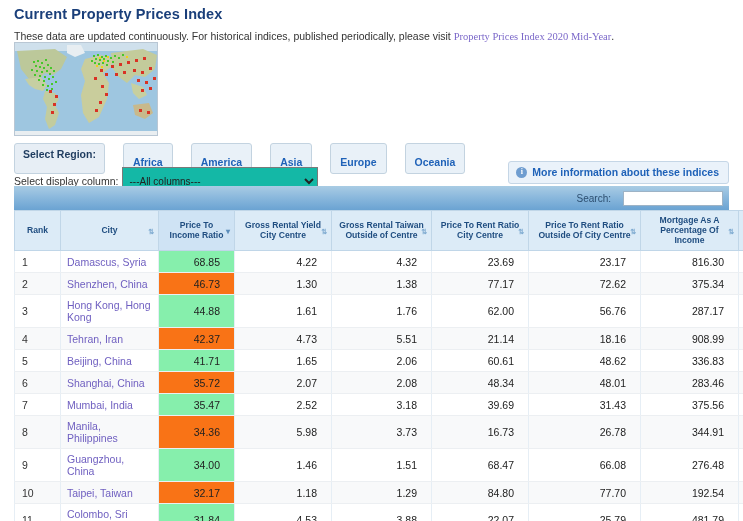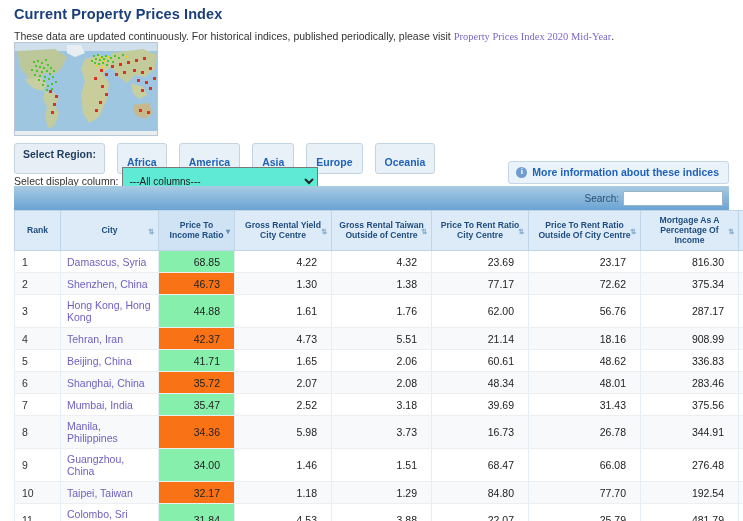--- a/index.html
+++ b/index.html
@@ -43,21 +43,21 @@
   }
   .map-svg { display: block; }
 
   
   .region-bar {
     position: absolute;
     left: 14px;
     top: 143px;
     display: flex;
     align-items: stretch;
-    gap: 12px;
+    gap: 18px;
     border-radius: 9px;
   }
   .region-label {
     background: #e7eef5;
     border: 1px solid #c3d3e0;
     border-radius: 3px;
     font-size: 10.5px;
     font-weight: bold;
     color: #1f3c5f;
     padding: 4px 8px 5px 8px;
@@ -84,21 +84,21 @@
     align-items: center;
   }
   .column-label { font-size: 10.5px; color: #333; margin-right: 4px; }
   .column-select {
     width: 196px;
     height: 28px;
     font-size: 10px;
     font-family: "Liberation Sans", sans-serif;
     color: #222;
     border: 1px solid #7a7a7a;
-    background: #5eead4;
+    background: #14b8a6;
     padding: 0 2px;
     box-sizing: border-box;
   }
 
   
   .info-btn {
     position: absolute;
     right: 14px;
     top: 161px;
     background: #eaf2fa;
@@ -128,20 +128,21 @@
     left: 14px;
     top: 186px;
     width: 715px;
     height: 24px;
     background: linear-gradient(to bottom, #a9cce4 0%, #8cb9dd 45%, #6ba3d2 100%);
     display: flex;
     align-items: center;
     justify-content: flex-end;
     padding-right: 6px;
     box-sizing: border-box;
+    gap: 8px;
   }
   .search-label { font-size: 10px; color: #2d4f70; margin-right: 4px; }
   .search-input {
     width: 100px; height: 15px;
     border: 1px solid #9db3c6;
     background: #ffffff;
     font-size: 10px;
     font-family: "Liberation Sans", sans-serif;
     padding: 0 3px;
     box-sizing: border-box;

